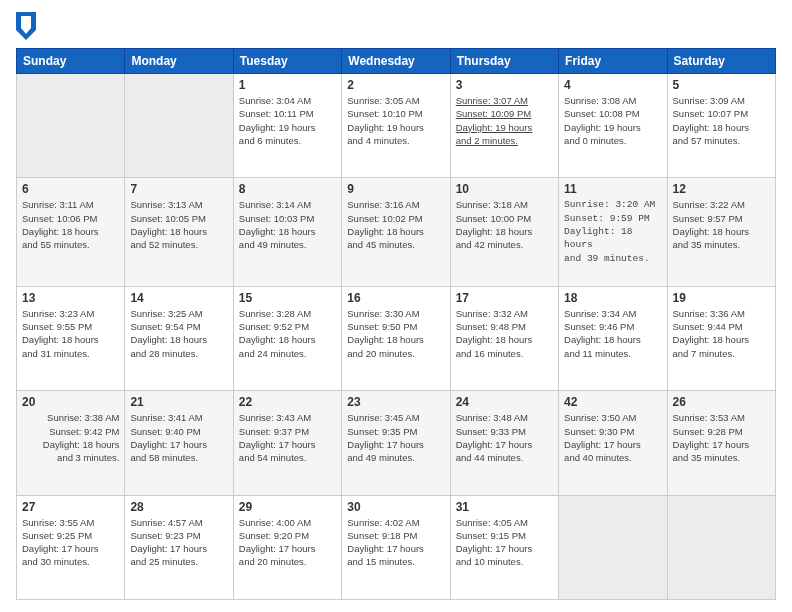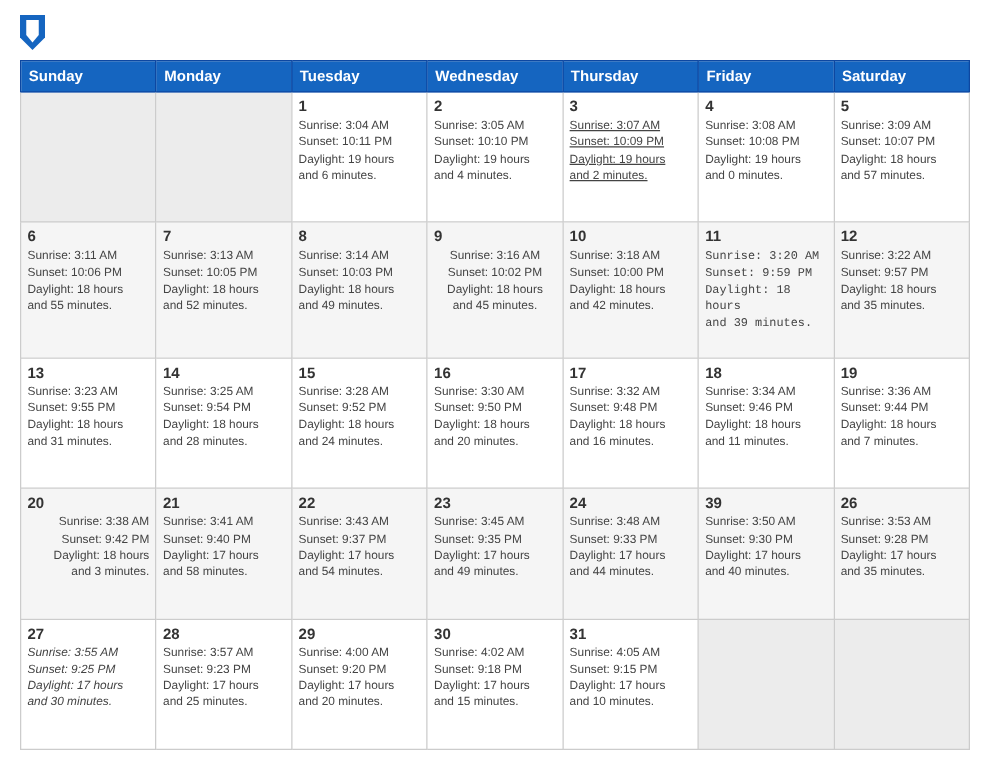--- a/index.html
+++ b/index.html
@@ -197,21 +197,21 @@
           </td>
           <td>
             <div class="day-number">8</div>
             <div class="day-detail" style="white-space: pre-line;">Sunrise: 3:14 AM
 Sunset: 10:03 PM
 Daylight: 18 hours
 and 49 minutes.</div>
           </td>
           <td>
             <div class="day-number">9</div>
-            <div class="day-detail" style="white-space: pre-line; text-align: center;">Sunrise: 3:16 AM
+            <div class="day-detail" style="white-space: pre-line;">Sunrise: 3:16 AM
 Sunset: 10:02 PM
 Daylight: 18 hours
 and 45 minutes.</div>
           </td>
           <td>
             <div class="day-number">10</div>
             <div class="day-detail" style="white-space: pre-line;">Sunrise: 3:18 AM
 Sunset: 10:00 PM
 Daylight: 18 hours
 and 42 minutes.</div>
@@ -312,45 +312,45 @@
 and 49 minutes.</div>
           </td>
           <td>
             <div class="day-number">24</div>
             <div class="day-detail" style="white-space: pre-line;">Sunrise: 3:48 AM
 Sunset: 9:33 PM
 Daylight: 17 hours
 and 44 minutes.</div>
           </td>
           <td>
-            <div class="day-number">39</div>
+            <div class="day-number">42</div>
             <div class="day-detail" style="white-space: pre-line;">Sunrise: 3:50 AM
 Sunset: 9:30 PM
 Daylight: 17 hours
 and 40 minutes.</div>
           </td>
           <td>
             <div class="day-number">26</div>
             <div class="day-detail" style="white-space: pre-line;">Sunrise: 3:53 AM
 Sunset: 9:28 PM
 Daylight: 17 hours
 and 35 minutes.</div>
           </td>
         </tr>
         <tr>
           <td>
             <div class="day-number">27</div>
-            <div class="day-detail" style="white-space: pre-line; font-style: italic;">Sunrise: 3:55 AM
+            <div class="day-detail" style="white-space: pre-line;">Sunrise: 3:55 AM
 Sunset: 9:25 PM
 Daylight: 17 hours
 and 30 minutes.</div>
           </td>
           <td>
             <div class="day-number">28</div>
-            <div class="day-detail" style="white-space: pre-line;">Sunrise: 3:57 AM
+            <div class="day-detail" style="white-space: pre-line;">Sunrise: 4:57 AM
 Sunset: 9:23 PM
 Daylight: 17 hours
 and 25 minutes.</div>
           </td>
           <td>
             <div class="day-number">29</div>
             <div class="day-detail" style="white-space: pre-line;">Sunrise: 4:00 AM
 Sunset: 9:20 PM
 Daylight: 17 hours
 and 20 minutes.</div>

